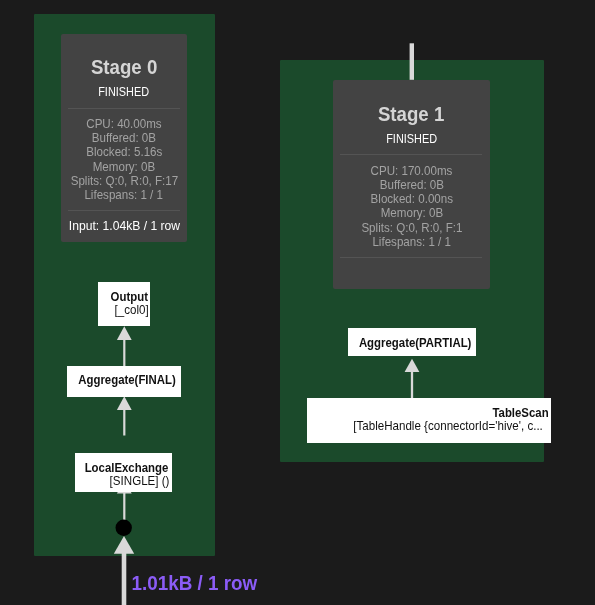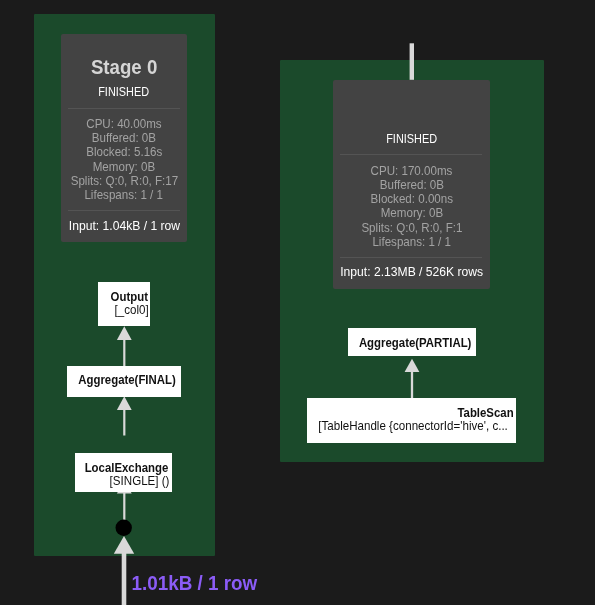--- a/index.html
+++ b/index.html
@@ -74,50 +74,50 @@
     <div class="stat-line" style="top:98.3px;"><span class="cd">Buffered: 0B</span></div>
     <div class="stat-line" style="top:112.4px;"><span class="cd">Blocked: 5.16s</span></div>
     <div class="stat-line" style="top:126.5px;"><span class="cd">Memory: 0B</span></div>
     <div class="stat-line" style="top:140.6px;"><span class="cd">Splits: Q:0, R:0, F:17</span></div>
     <div class="stat-line" style="top:154.7px;"><span class="cd">Lifespans: 1 / 1</span></div>
     <div class="divider" style="left:7px;right:7px;top:176.2px;"></div>
     <div class="io-line" style="top:184.7px;"><span class="cd">Input: 1.04kB / 1 row</span></div>
   </div>
 
   <div class="statpanel" style="left:333px;top:80px;width:157px;height:209px;">
+    <div class="stage-title" style="top:23.5px;"><span class="cd">Stage 1</span></div>
     <div class="stage-state" style="top:53.5px;"><span class="cd">FINISHED</span></div>
     <div class="divider" style="left:6.6px;right:8px;top:74.3px;"></div>
     <div class="stat-line" style="top:85.1px;"><span class="cd">CPU: 170.00ms</span></div>
     <div class="stat-line" style="top:99.2px;"><span class="cd">Buffered: 0B</span></div>
     <div class="stat-line" style="top:113.3px;"><span class="cd">Blocked: 0.00ns</span></div>
     <div class="stat-line" style="top:127.4px;"><span class="cd">Memory: 0B</span></div>
     <div class="stat-line" style="top:141.5px;"><span class="cd">Splits: Q:0, R:0, F:1</span></div>
     <div class="stat-line" style="top:155.6px;"><span class="cd">Lifespans: 1 / 1</span></div>
     <div class="divider" style="left:6.6px;right:8px;top:176.5px;"></div>
-    <div class="io-line" style="top:185.0px;"><span class="cd">Input: 2.13MB / 526K rows</span></div>
   </div>
 
   <div class="node" style="left:98px;top:282px;width:52px;height:44px;">
     <div class="t1" style="top:8.7px;"><span class="cd">Output</span></div>
     <div class="t2" style="top:21.6px;"><span class="cd">[_col0]</span></div>
   </div>
 
   <div class="node" style="left:67px;top:366px;width:113.5px;height:30.5px;">
     <div class="t1" style="top:8.3px;"><span class="cd">Aggregate(FINAL)</span></div>
   </div>
 
   <div class="node" style="left:75px;top:453px;width:97px;height:39px;text-decoration:underline;">
     <div class="t1" style="top:9px;"><span class="cd">LocalExchange</span></div>
     <div class="t2" style="top:22.1px;"><span class="cd">[SINGLE] ()</span></div>
   </div>
 
   <div class="node" style="left:348px;top:328px;width:128px;height:28px;">
     <div class="t1" style="top:8.5px;"><span class="cd">Aggregate(PARTIAL)</span></div>
   </div>
 
-  <div class="node" style="left:307px;top:398px;width:209px;height:45px;">
+  <div class="node" style="left:307px;top:398px;width:244px;height:45px;">
     <div class="t1" style="top:9px;"><span class="cd">TableScan</span></div>
     <div class="t2" style="top:22.1px;"><span class="cd">[TableHandle {connectorId='hive', c...</span></div>
   </div>
 
   <div class="edge-label" style="left:126px;top:573px;"><span class="cd">1.01kB / 1 row</span></div>
 
 </div>
 
 </body></html>

